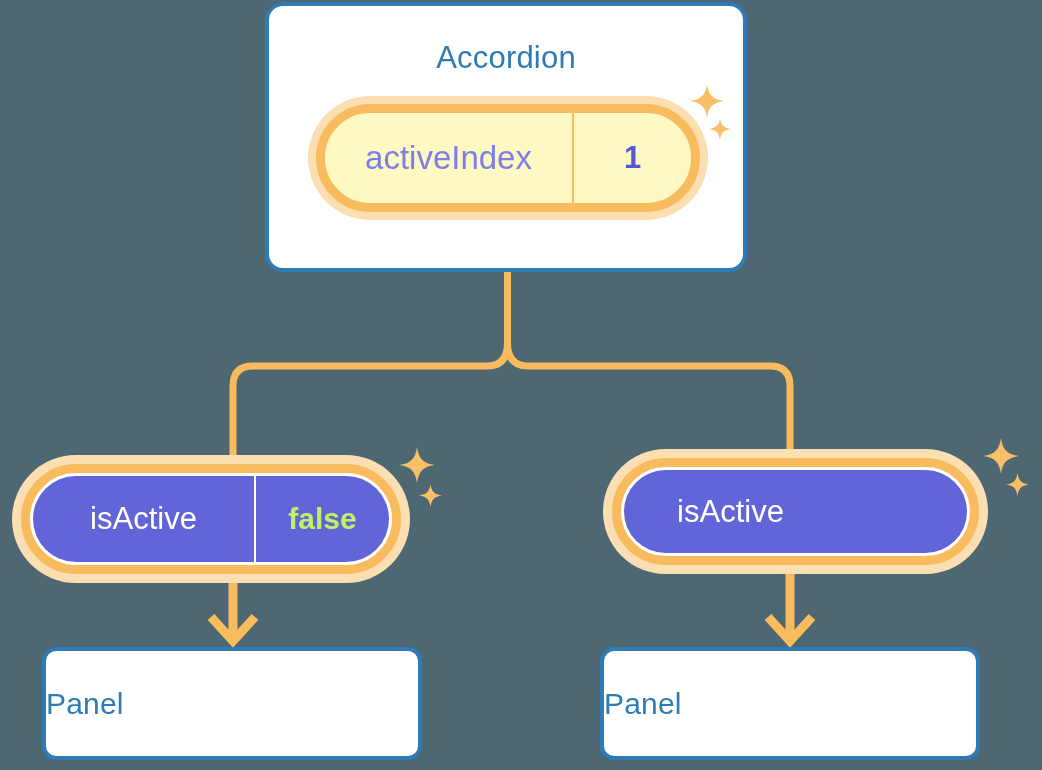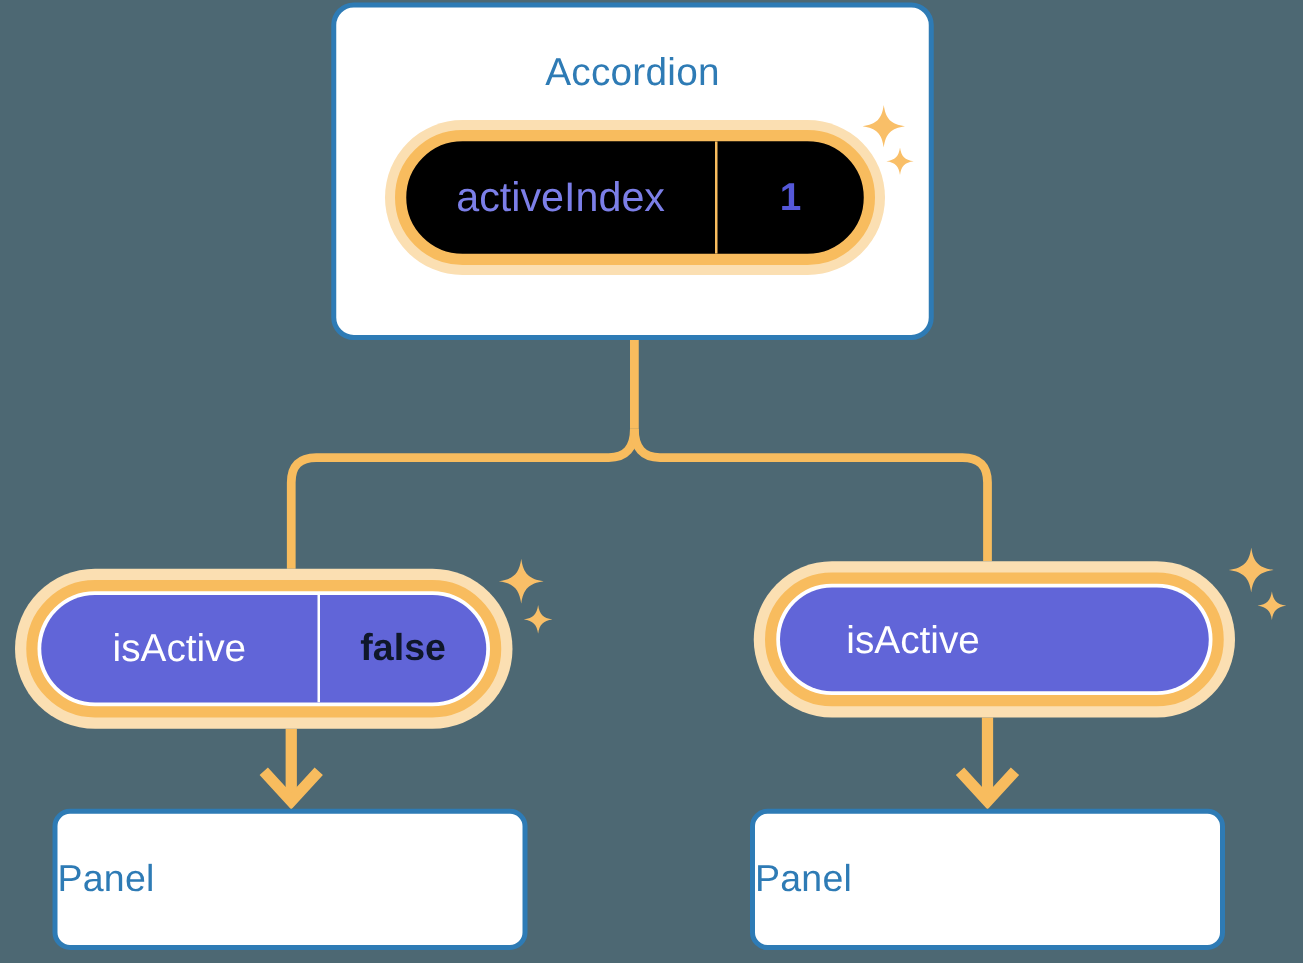--- a/index.html
+++ b/index.html
@@ -112,21 +112,21 @@
   
   #pill-activeindex {
     left: 308px;
     top: 96px;
     width: 400px;
     height: 124px;
     padding: 8px;
   }
   #pill-activeindex .pill-ring {
     border-width: 9px;
-    background: #000000;
+    background: #fef9c3;
     text-align: right;
   }
   #pill-activeindex .pill-key {
     flex: 0 0 247px;
     color: #7c7fe8;
     font-size: 33px;
     font-weight: 400;
   }
   #pill-activeindex .pill-val {
     flex: 1 1 auto;
@@ -143,21 +143,21 @@
     background: #ffffff;
     padding: 3px;
   }
   .pill-purple .pill-inner { background: #6165d8; }
   .pill-purple .pill-key {
     color: #ffffff;
     font-size: 31px;
     font-weight: 400;
   }
   .pill-purple .pill-val {
-    color: #0f172a;
+    color: #bef264;
     font-size: 30px;
     font-weight: 700;
     border-left: 2px solid #ffffff;
   }
 
   #pill-isactive-left {
     left: 12px;
     top: 455px;
     width: 398px;
     height: 128px;

